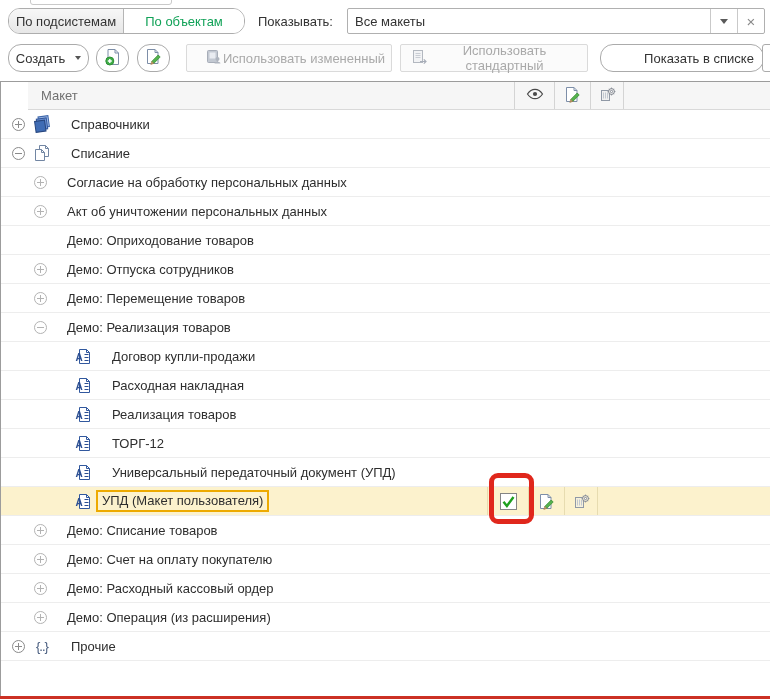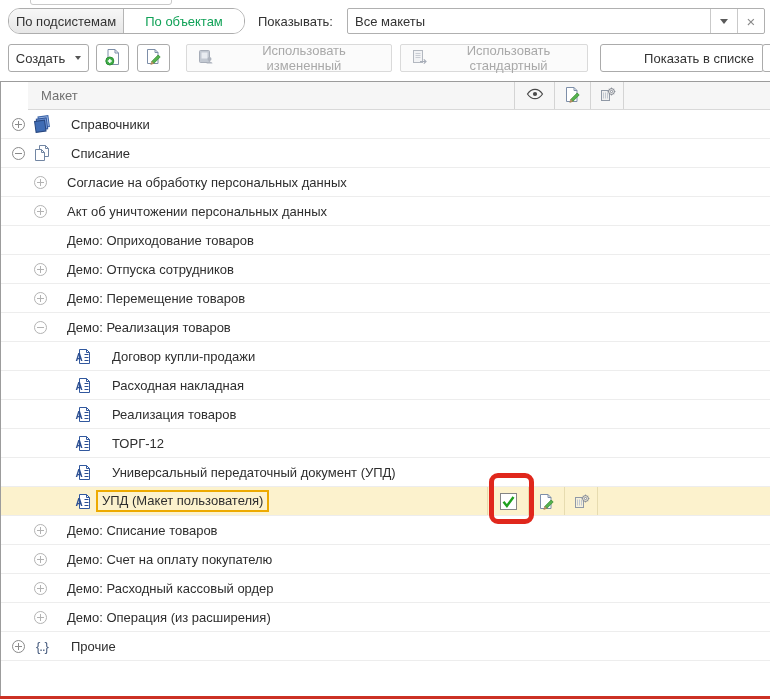--- a/index.html
+++ b/index.html
@@ -22,28 +22,28 @@
     border:1px solid #b0b0b0;border-radius:2px;background:#fff;display:flex;align-items:center;}
   .combo-text{flex:1;padding-left:7px;color:#333;}
   .combo-btn{width:27px;height:100%;display:flex;align-items:center;justify-content:center;
     border-left:1px solid #c9c9c9;cursor:pointer;box-sizing:border-box;}
   .caret-glyph{width:0;height:0;border-left:4px solid transparent;border-right:4px solid transparent;
     border-top:5px solid #5a5a5a;display:inline-block;}
   .clear-x{font-size:15px;color:#8a8a8a;line-height:1;}
 
   
   .toolbar{position:absolute;left:0;top:44px;width:770px;height:28px;}
-  .btn{position:absolute;top:0;height:28px;box-sizing:border-box;border:1px solid #ababab;border-radius:3px;
+  .btn{position:absolute;top:0;height:28px;box-sizing:border-box;border:1px solid #ababab;border-radius:13px;
     background:#fff;font:inherit;color:#333;display:flex;align-items:center;justify-content:center;gap:10px;cursor:pointer;}
   .create-btn{left:8px;width:81px;}
   .create-btn .caret-glyph{border-top-color:#555;border-left-width:3.5px;border-right-width:3.5px;border-top-width:4.5px;}
   .tool-icon-1{left:96px;width:33px;}
   .tool-icon-2{left:137px;width:33px;}
   .btn.disabled{color:#a9a9a9;border-color:#dadada;background:#fbfbfb;border-radius:2px;
-    justify-content:center;padding-left:10px;gap:8px;cursor:default;}
+    justify-content:flex-end;padding-left:10px;gap:0;cursor:default;}
   .use-modified{left:186px;width:206px;}
   .use-standard{left:400px;width:188px;}
   .show-in-list{left:600px;width:164px;padding-left:40px;}
   .btn-fragment{position:absolute;left:762px;top:0;width:14px;height:28px;box-sizing:border-box;
     border:1px solid #ababab;border-radius:3px;background:#fff;}
 
   
   .grid{position:absolute;left:0;top:81px;width:770px;height:618px;box-sizing:border-box;
     border-top:1px solid #9c9c9c;border-left:1px solid #9c9c9c;background:#fff;}
   .grid-header{position:relative;height:28px;box-sizing:border-box;background:#f6f6f6;

